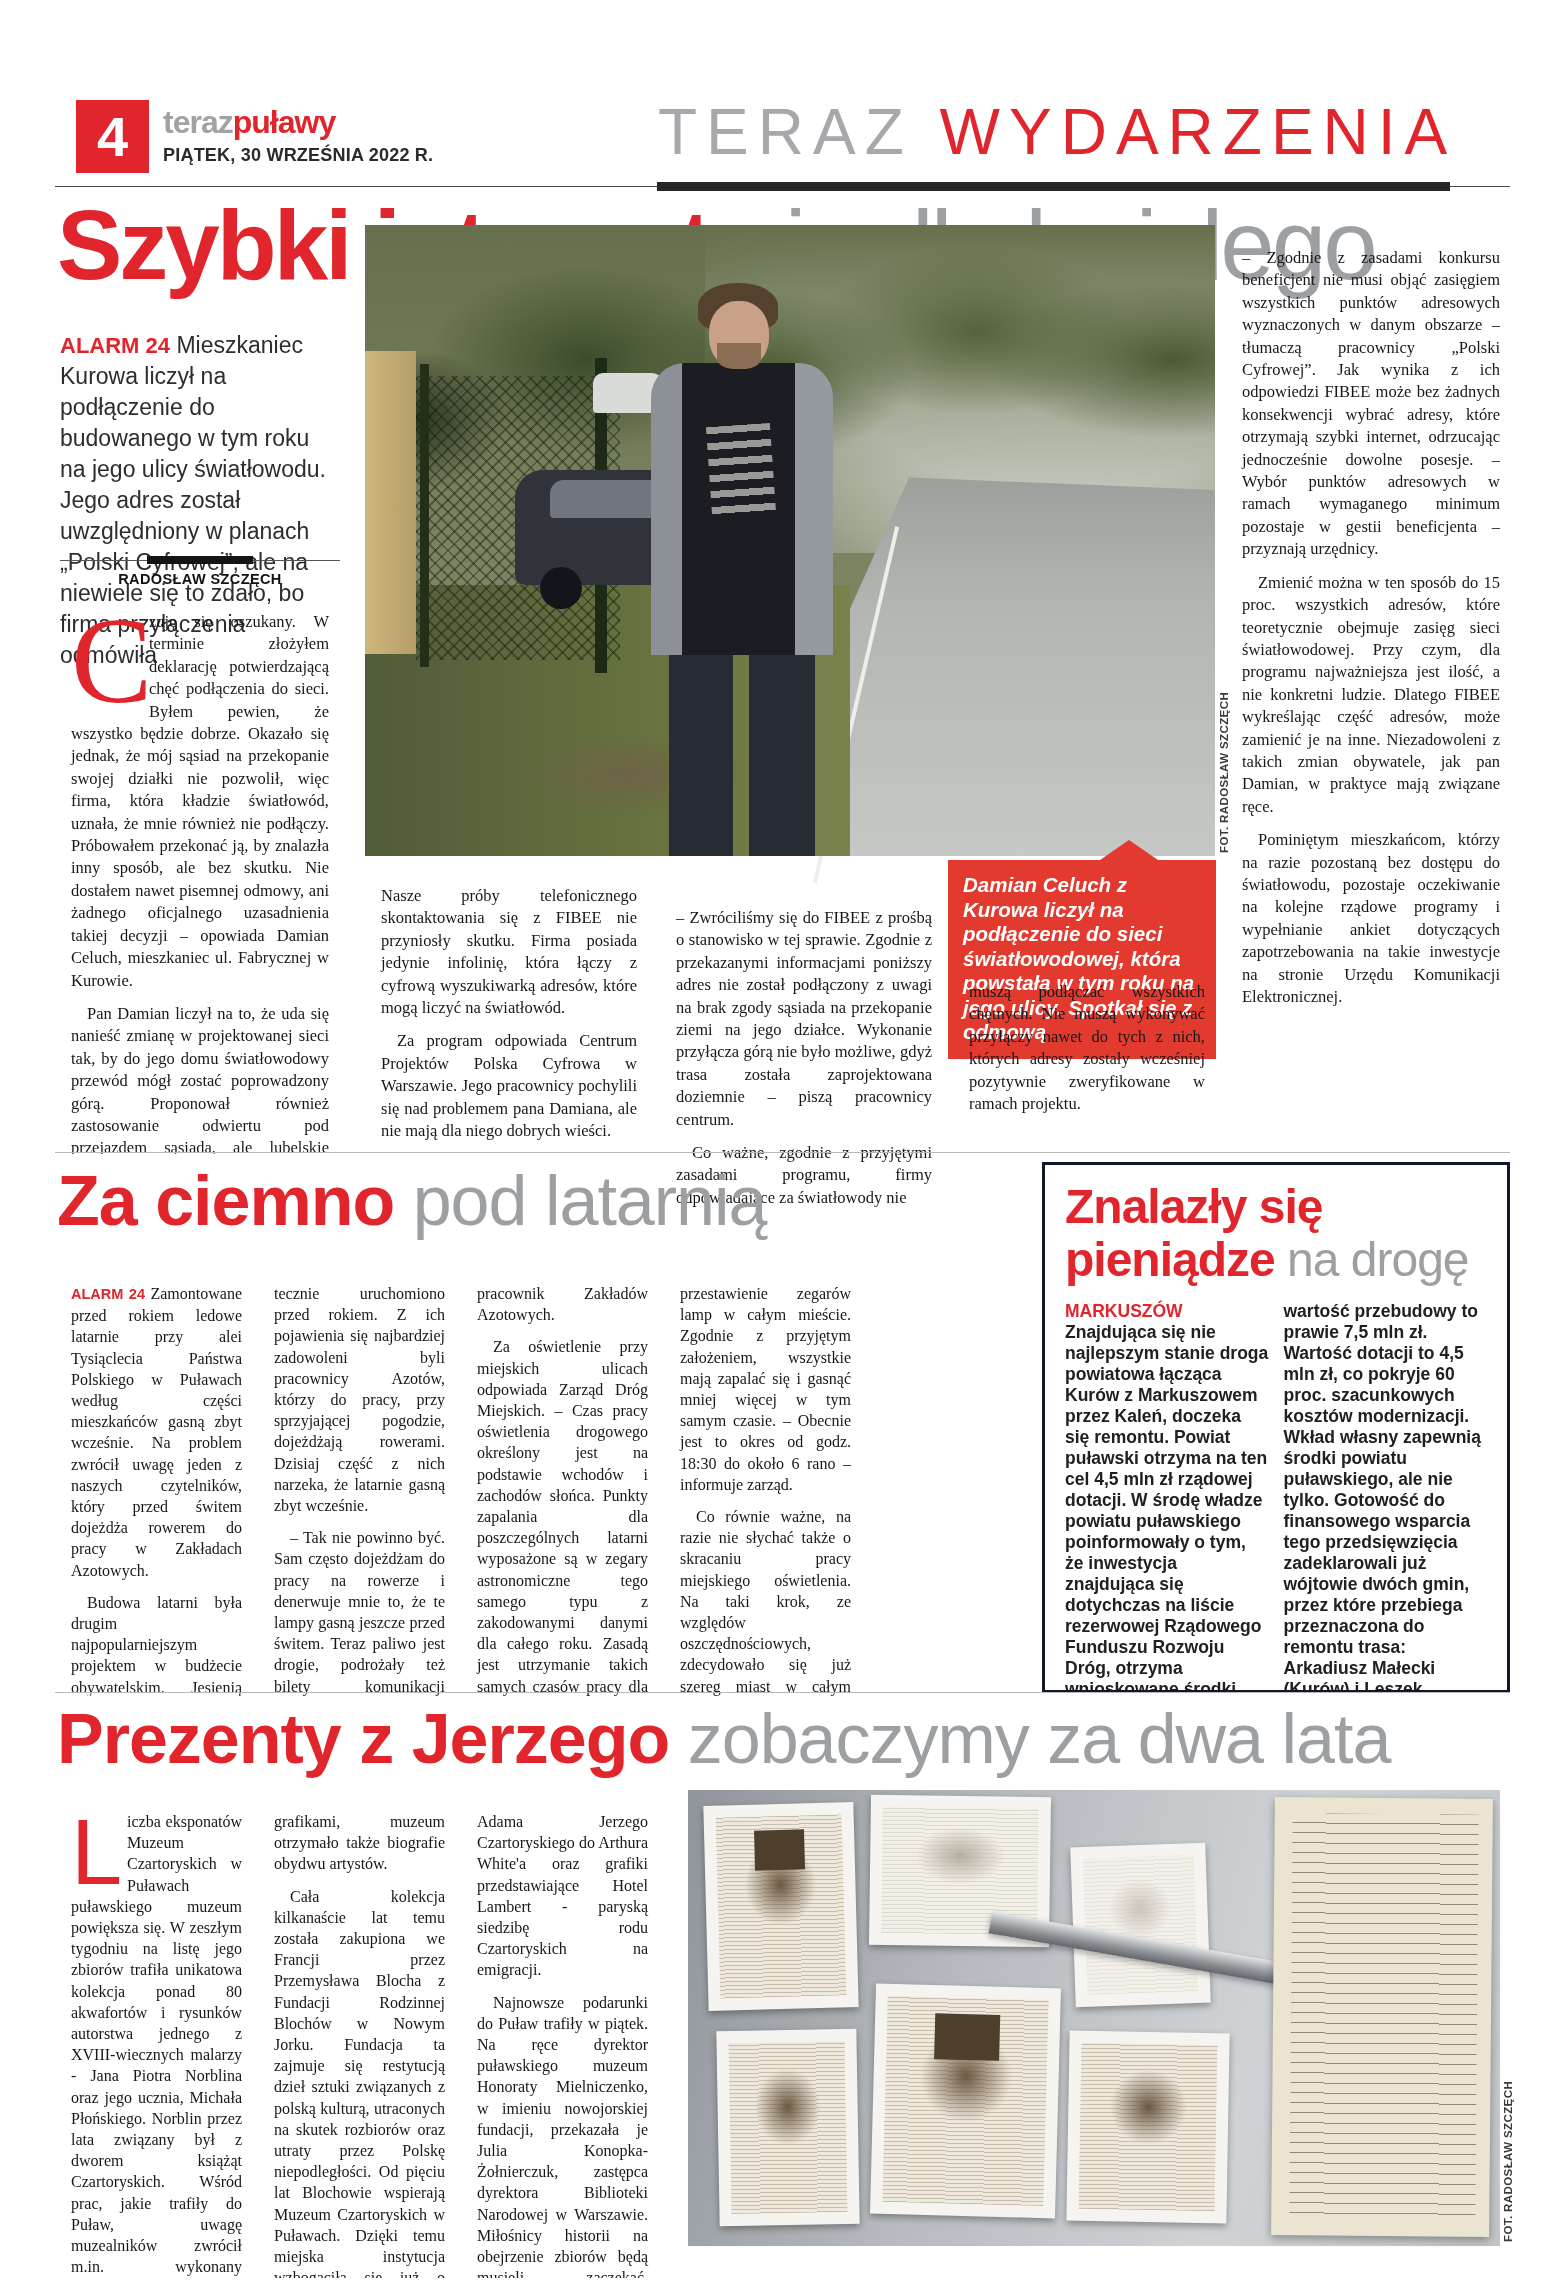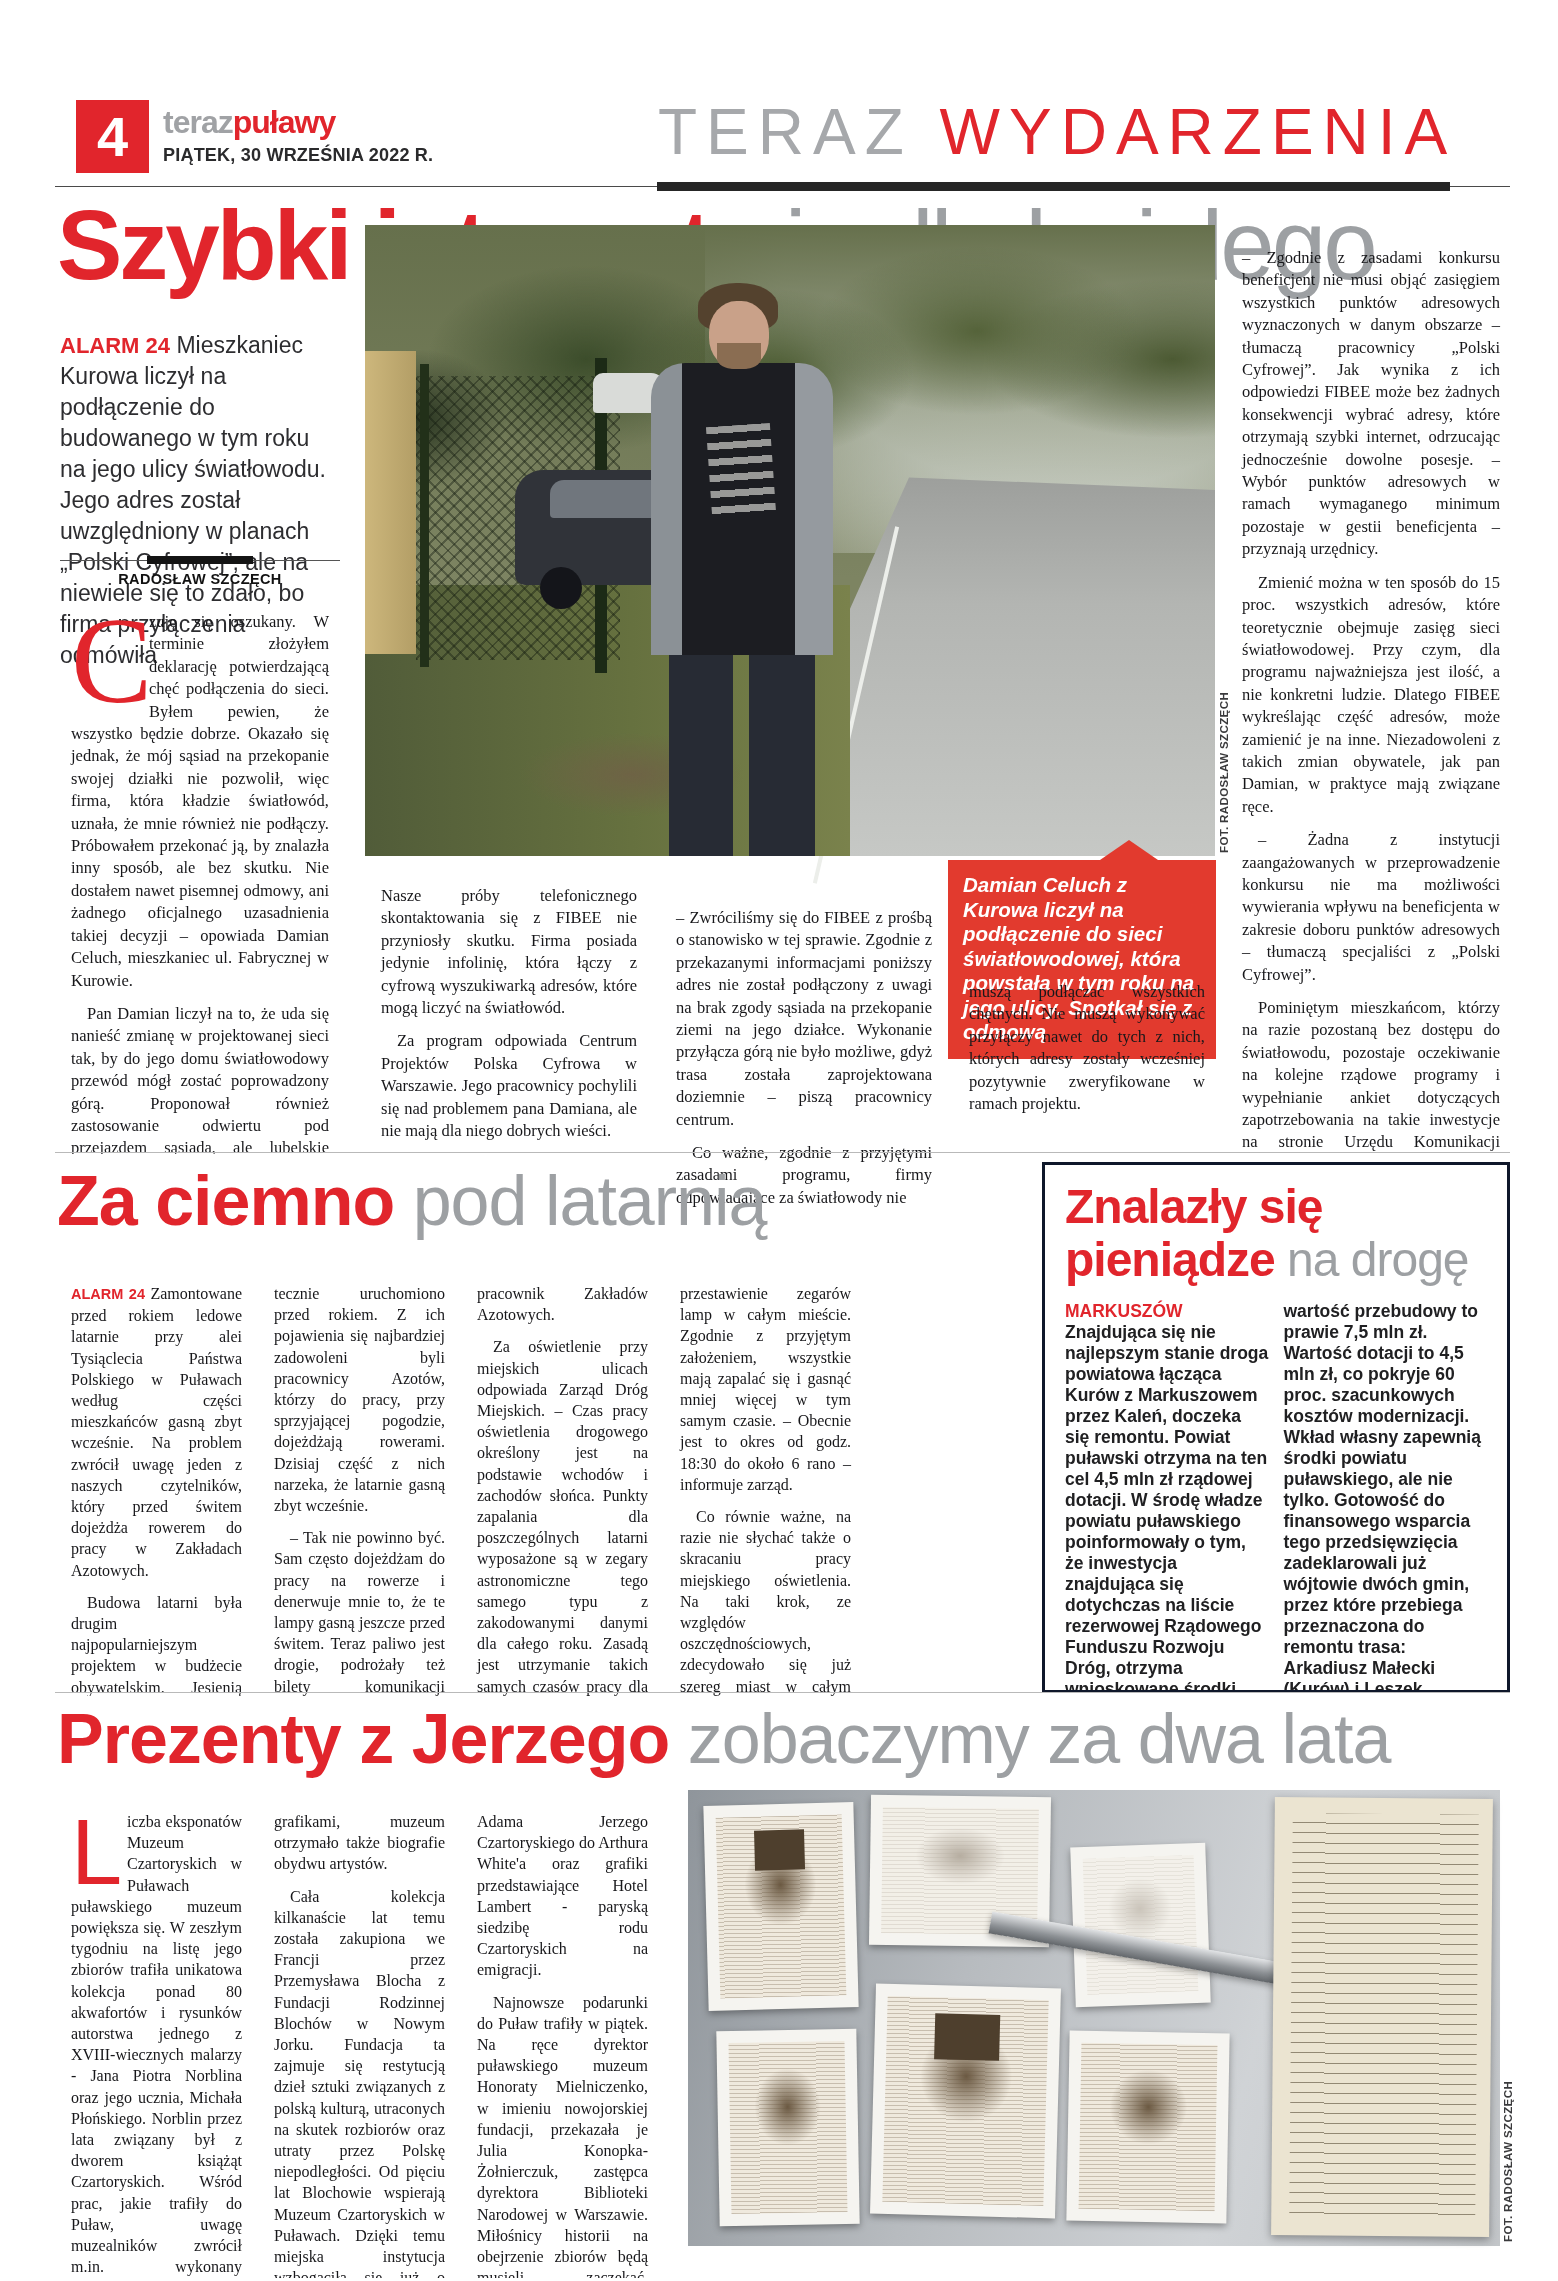--- a/index.html
+++ b/index.html
@@ -196,21 +196,20 @@
     <p><span>Co ważne, zgodnie z przyjętymi zasadami programu, firmy odpowiadające za światłowody nie</span></p>
   </div>
 
   <div class="abs serif a1txt" style="left:958px;top:970px;width:258px;">
     <p><span>muszą podłączać wszystkich chętnych. Nie muszą wykonywać przyłączy nawet do tych z nich, których adresy zostały wcześniej pozytywnie zweryfikowane w ramach projektu.</span></p>
   </div>
 
   <div class="abs serif a1txt clip" style="left:1231px;top:236px;width:280px;height:920px;">
     <p><span>– Zgodnie z zasadami konkursu beneficjent nie musi objąć zasięgiem wszystkich punktów adresowych wyznaczonych w danym obszarze – tłumaczą pracownicy „Polski Cyfrowej”. Jak wynika z ich odpowiedzi FIBEE może bez żadnych konsekwencji wybrać adresy, które otrzymają szybki internet, odrzucając jednocześnie dowolne posesje. – Wybór punktów adresowych w ramach wymaganego minimum pozostaje w gestii beneficjenta – przyznają urzędnicy.</span></p>
     <p><span>Zmienić można w ten sposób do 15 proc. wszystkich adresów, które teoretycznie obejmuje zasięg sieci światłowodowej. Przy czym, dla programu najważniejsza jest ilość, a nie konkretni ludzie. Dlatego FIBEE wykreślając część adresów, może zamienić je na inne. Niezadowoleni z takich zmian obywatele, jak pan Damian, w praktyce mają związane ręce.</span></p>
-    <p><span>– Żadna z instytucji zaangażowanych w przeprowadzenie konkursu nie ma możliwości wywierania wpływu na beneficjenta w zakresie doboru punktów adresowych – tłumaczą specjaliści z „Polski Cyfrowej”.</span></p>
     <p><span>Pominiętym mieszkańcom, którzy na razie pozostaną bez dostępu do światłowodu, pozostaje oczekiwanie na kolejne rządowe programy i wypełnianie ankiet dotyczących zapotrzebowania na takie inwestycje na stronie Urzędu Komunikacji Elektronicznej.</span></p>
   </div>
 
   <div class="abs sep" style="left:55px;top:1152px;width:1455px;"></div>
 
   <div class="abs headline-sub" style="left:57px;top:1166px;"><span>Za ciemno</span><span class="thin"> pod latarnią</span></div>
 
   <div class="abs serif a23txt clip" style="left:60px;top:1272px;width:193px;height:424px;">
     <p><span class="tag a2tag">ALARM 24</span> <span>Zamontowane przed rokiem ledowe latarnie przy alei Tysiąclecia Państwa Polskiego w Puławach według części mieszkańców gasną zbyt wcześnie. Na problem zwrócił uwagę jeden z naszych czytelników, który przed świtem dojeżdża rowerem do pracy w Zakładach Azotowych.</span></p>
     <p><span>Budowa latarni była drugim najpopularniejszym projektem w budżecie obywatelskim. Jesienią 2019 roku za tą inwestycją opowiedziało się 685 osób. Z uwagi na pandemię, zadania w ramach budżetu obywatelskiego w tamtym czasie na wykonanie czekały o rok dłużej. Lampy LED osta-</span></p>

